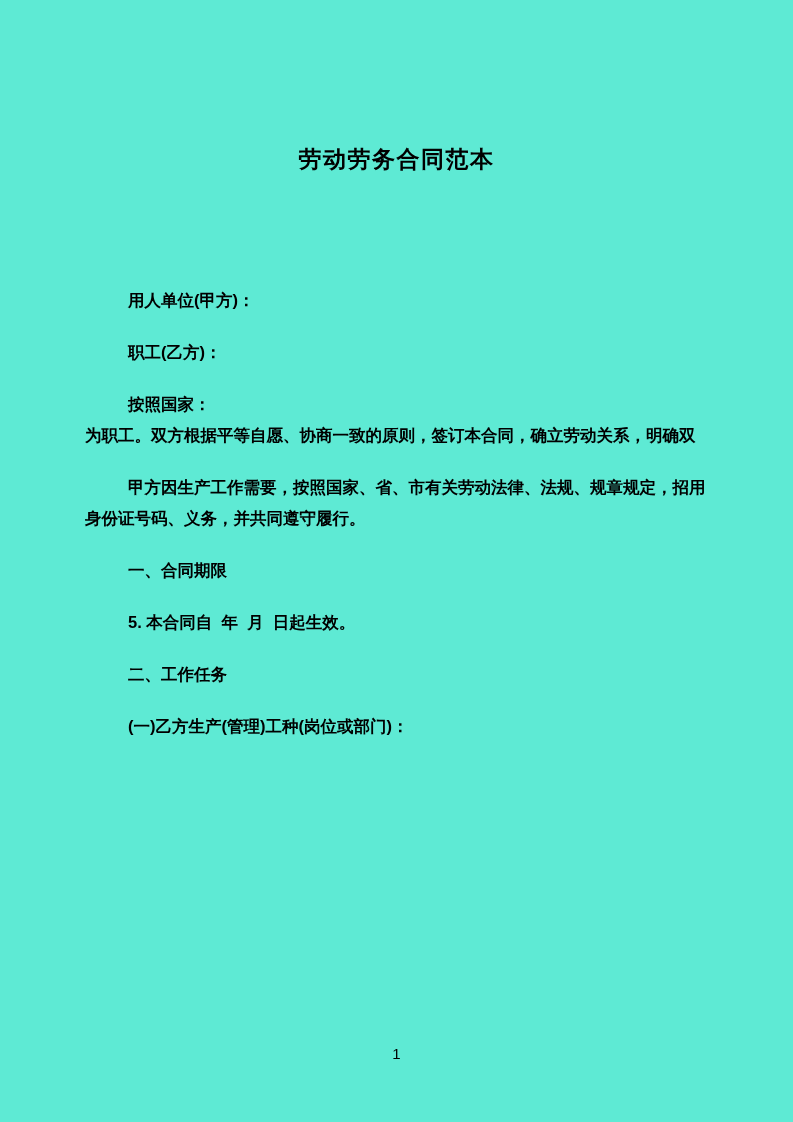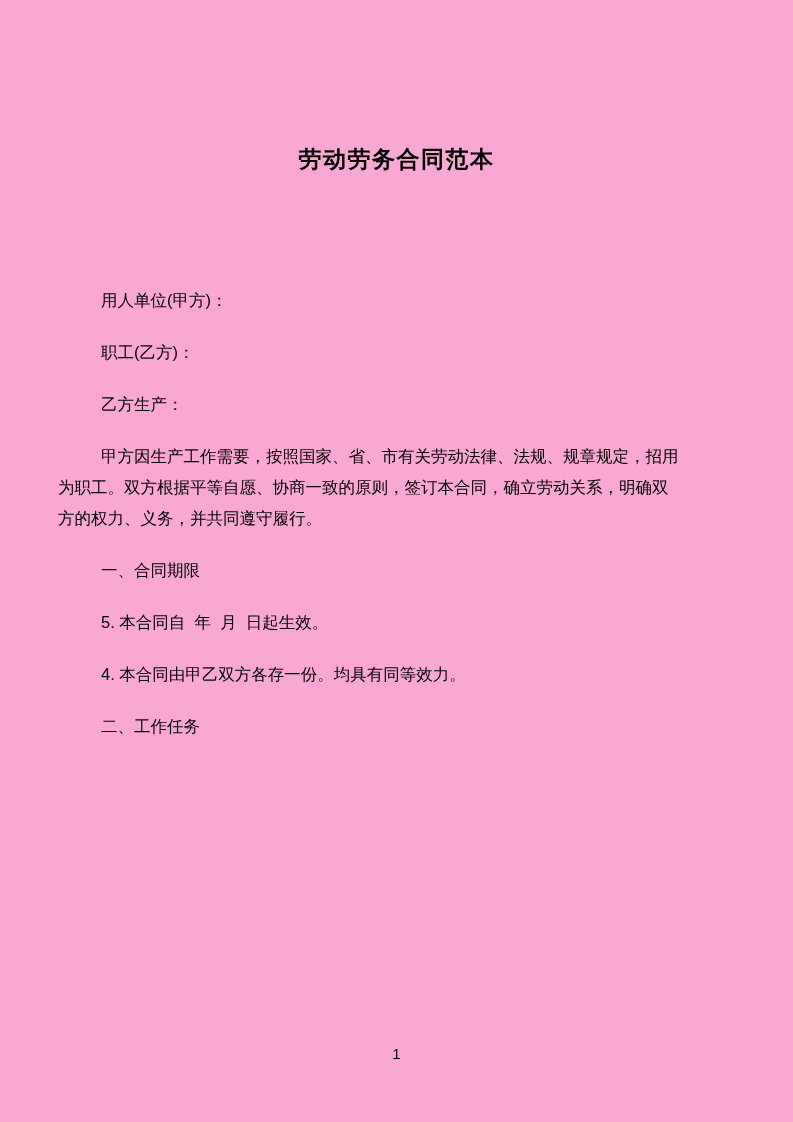--- a/index.html
+++ b/index.html
@@ -4,38 +4,38 @@
 <style>
   html, body {
     margin: 0;
     padding: 0;
     background: #ffffff;
   }
   .page {
     position: relative;
     width: 793px;
     height: 1122px;
-    background: #f9a8d4;
+    background: #5eead4;
     color: #000000;
     font-family: "Liberation Sans", sans-serif;
     overflow: hidden;
   }
   .doc-title {
     margin: 0;
     padding-top: 145px;
     text-align: center;
     font-size: 23px;
     line-height: 28px;
     font-weight: 700;
     letter-spacing: 1.5px;
   }
   .doc-body {
-    padding: 91px 83px 0 58px;
+    padding: 91px 83px 0 85px;
     font-size: 16.5px;
-    font-weight: 400;
+    font-weight: 700;
   }
   .line {
     line-height: 31px;
     white-space: pre;
     margin: 0;
   }
   .line.para {
     margin-top: 21px;
   }
   .line.indent {
@@ -54,24 +54,24 @@
 </style>
 </head>
 <body>
 
 <div class="page">
   <h1 class="doc-title">劳动劳务合同范本</h1>
 
   <div class="doc-body">
       <div class="line para indent">用人单位(甲方)：</div>
       <div class="line para indent">职工(乙方)：</div>
-      <div class="line para indent">乙方生产：</div>
+      <div class="line para indent">按照国家：</div>
+      <div class="line">为职工。双方根据平等自愿、协商一致的原则，签订本合同，确立劳动关系，明确双</div>
       <div class="line para indent">甲方因生产工作需要，按照国家、省、市有关劳动法律、法规、规章规定，招用</div>
-      <div class="line">为职工。双方根据平等自愿、协商一致的原则，签订本合同，确立劳动关系，明确双</div>
-      <div class="line">方的权力、义务，并共同遵守履行。</div>
+      <div class="line">身份证号码、义务，并共同遵守履行。</div>
       <div class="line para indent">一、合同期限</div>
       <div class="line para indent">5. 本合同自  年  月  日起生效。</div>
-      <div class="line para indent">4. 本合同由甲乙双方各存一份。均具有同等效力。</div>
       <div class="line para indent">二、工作任务</div>
+      <div class="line para indent">(一)乙方生产(管理)工种(岗位或部门)：</div>
     </div>
 
   <div class="page-footer">1</div>
 </div>
 
 </body></html>

